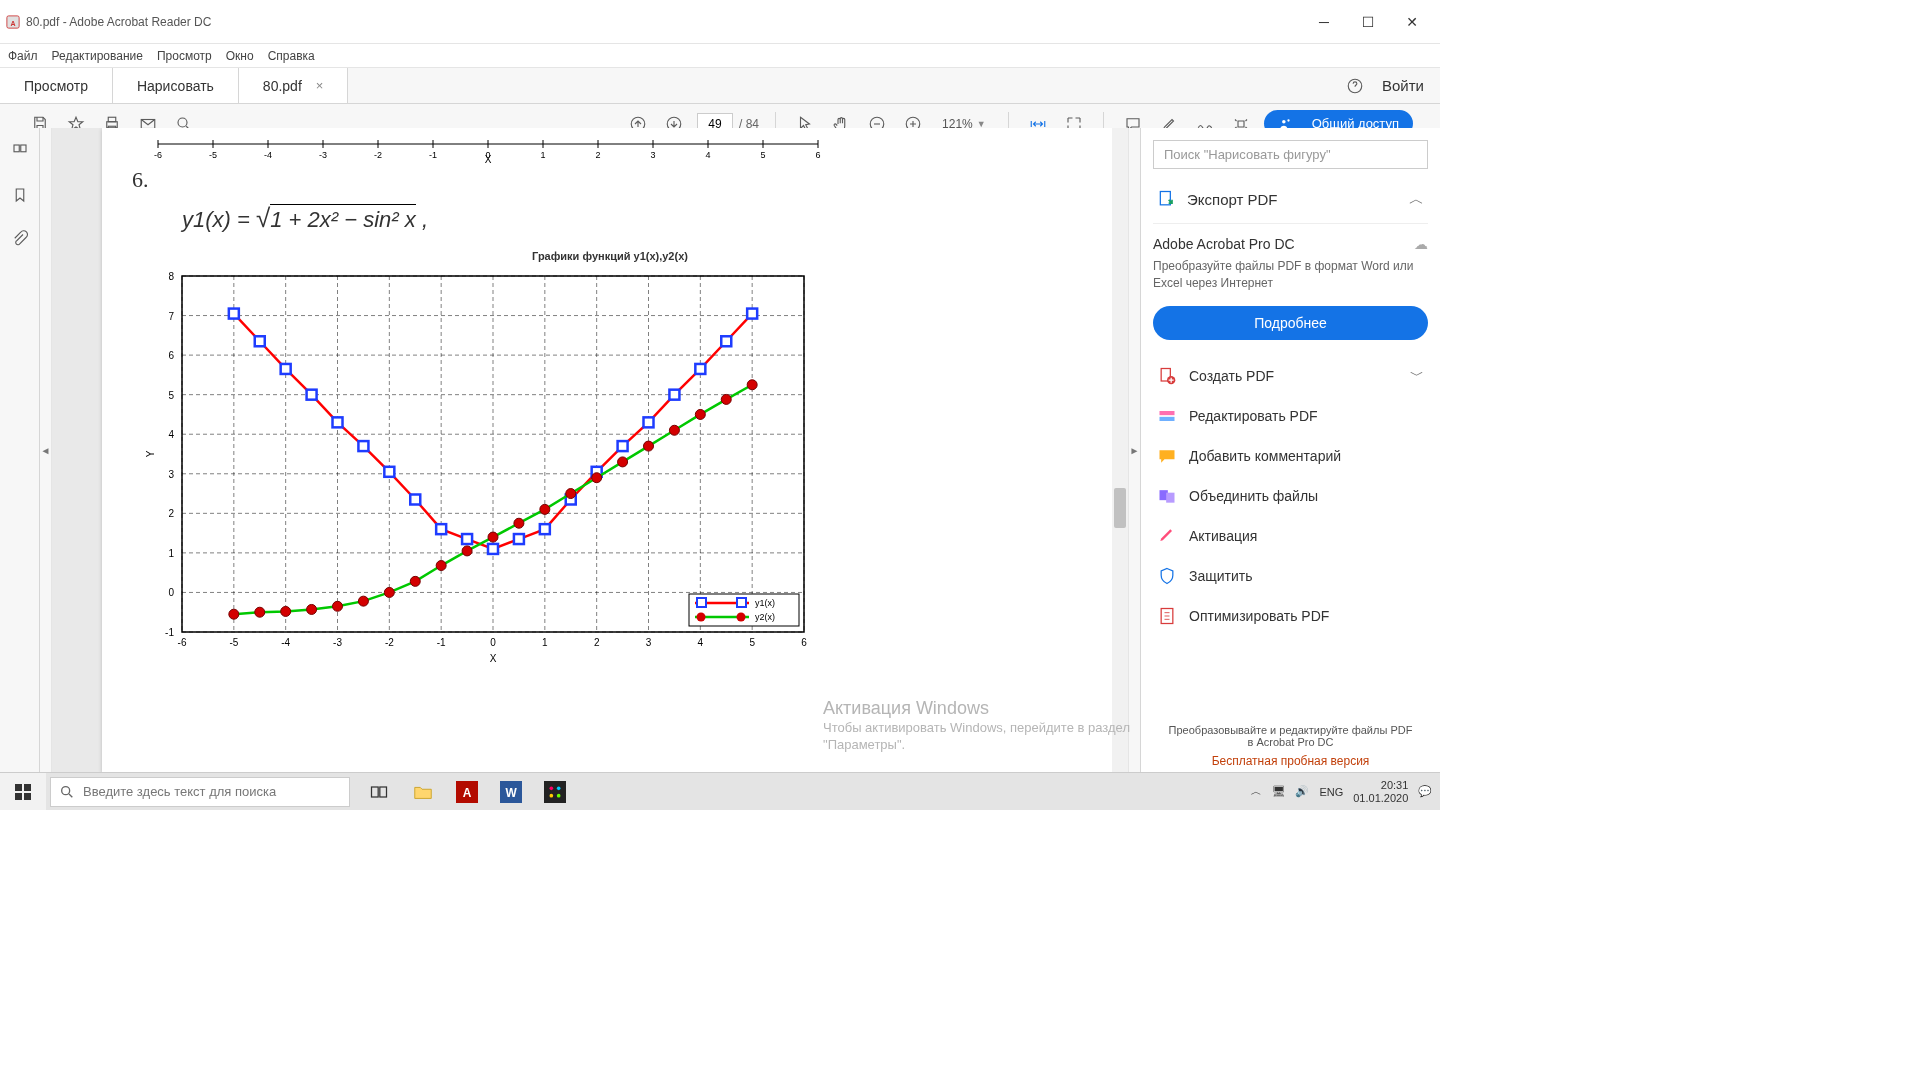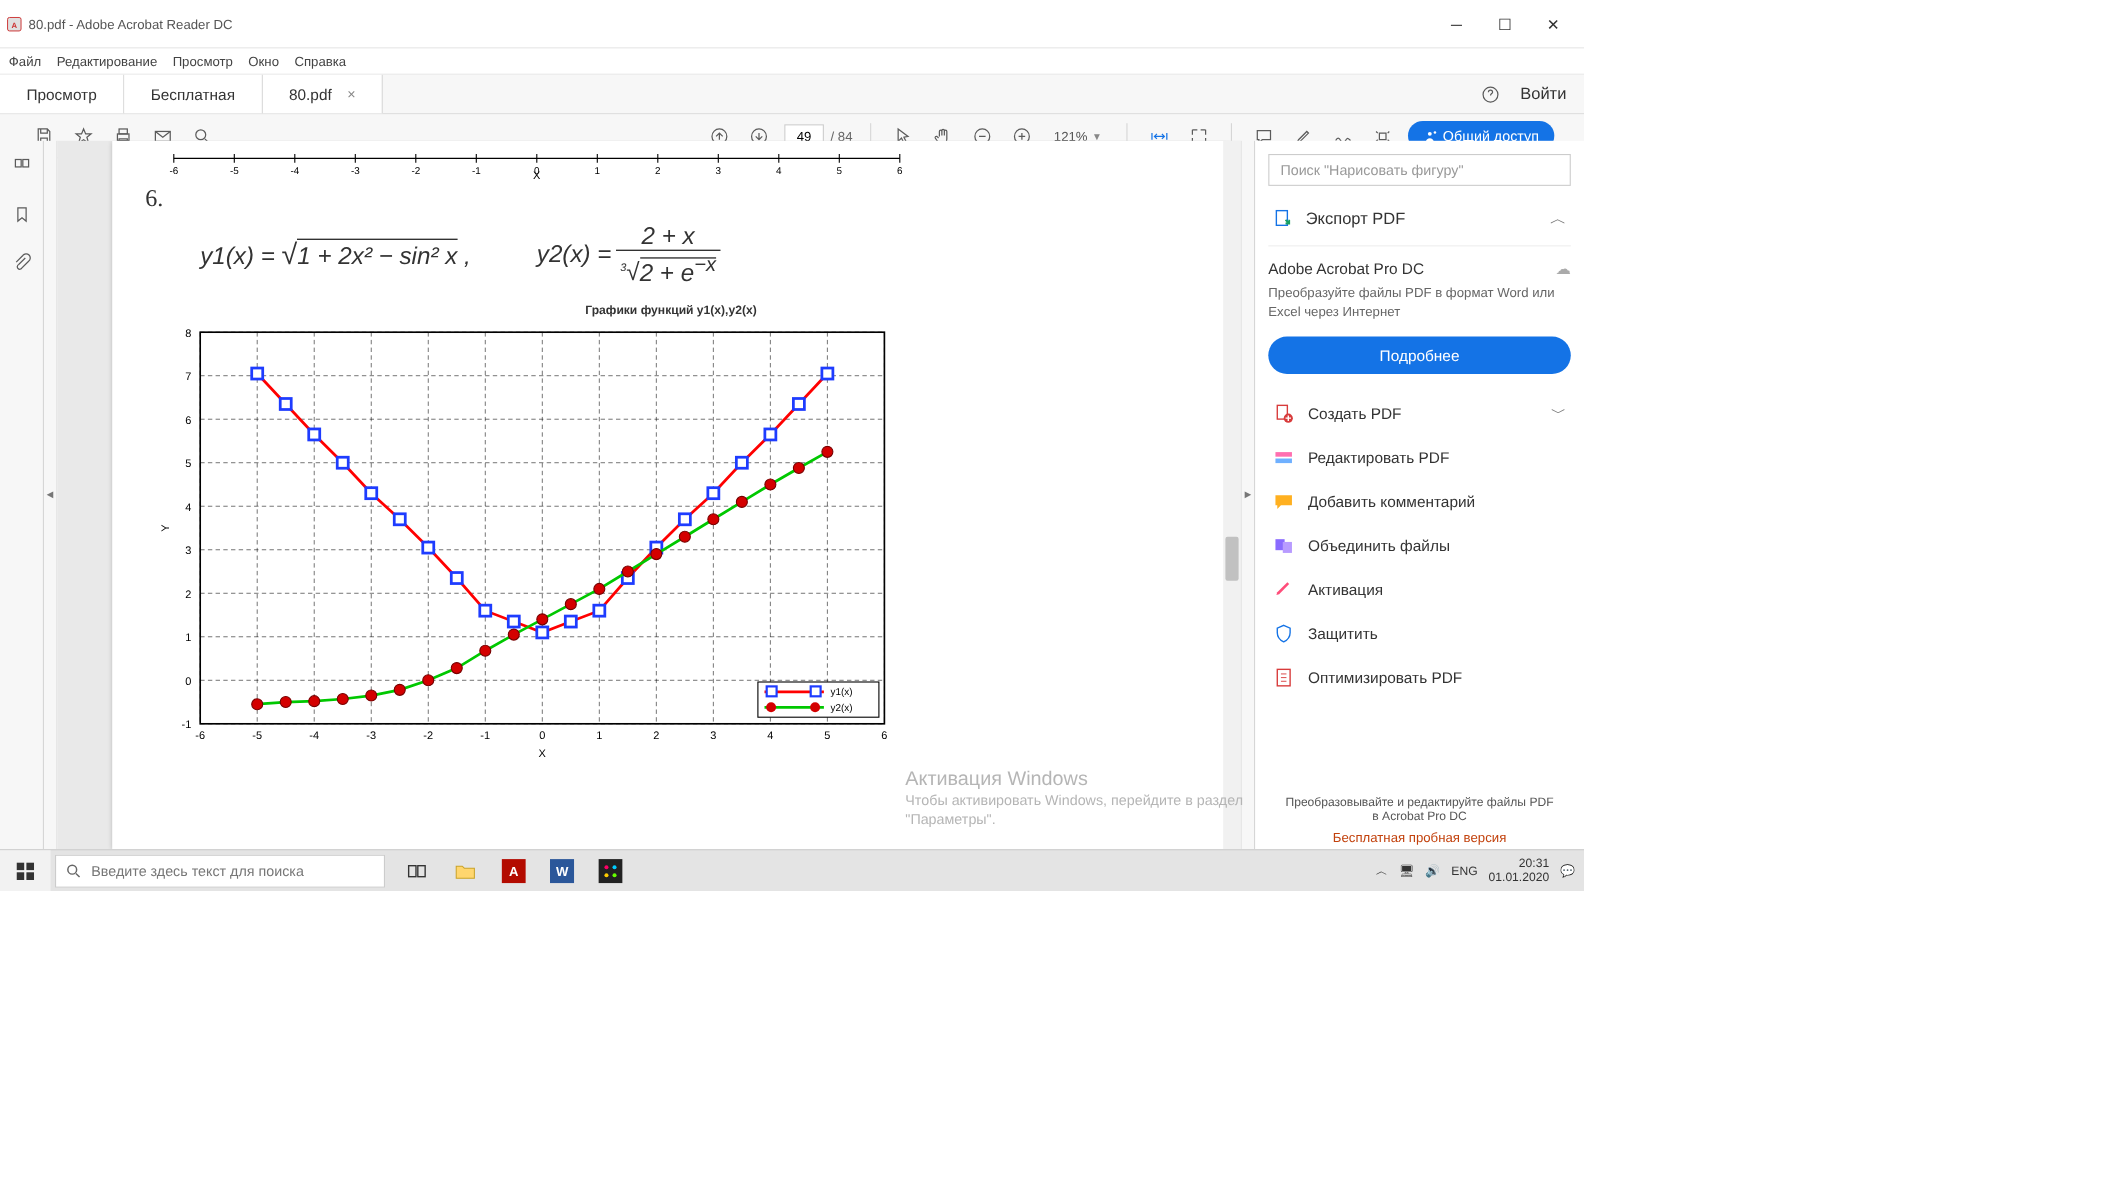--- a/index.html
+++ b/index.html
@@ -19,21 +19,21 @@
   .tabbar .signin { font-size:15px; color:#333; font-weight:500; }
   .toolbar { height:40px; display:flex; align-items:center; padding:0 27px; border-bottom:1px solid #d6d6d6; background:#f7f7f7; gap:10px; }
   .tbtn { width:26px; height:26px; display:flex; align-items:center; justify-content:center; color:#5b5b5b; cursor:pointer; }
   .tbtn svg { width:18px; height:18px; stroke:#5b5b5b; fill:none; stroke-width:1.5; }
   .tbtn.blue svg { stroke:#1473e6; }
   .sep { width:1px; height:24px; background:#d6d6d6; margin:0 6px; }
   .pgnum { display:flex; align-items:center; gap:6px; }
   .pgnum input { width:36px; height:22px; text-align:center; border:1px solid #ccc; font-size:12px; }
   .pgtotal { font-size:12px; color:#666; }
   .zoomval { font-size:12px; color:#555; padding:0 6px; display:flex; align-items:center; gap:4px; }
-  .sharebtn { margin-left:auto; background:#1473e6; color:#fff; border-radius:16px; padding:6px 14px; display:flex; align-items:center; gap:4px; font-size:13px; cursor:pointer; }
+  .sharebtn { margin-left:auto; background:#1473e6; color:#fff; border-radius:16px; padding:6px 14px; display:flex; align-items:center; gap:20px; font-size:13px; cursor:pointer; }
   .sharebtn svg { width:14px; height:14px; fill:#fff; }
   .workspace { position:absolute; top:128px; bottom:38px; left:0; right:0; display:flex; }
   .leftbar { width:40px; background:#f7f7f7; border-right:1px solid #d6d6d6; display:flex; flex-direction:column; align-items:center; padding-top:10px; gap:18px; }
   .leftbar .tbtn svg { width:18px; height:18px; }
   .midhandle { width:12px; background:#f7f7f7; border-right:1px solid #e5e5e5; display:flex; align-items:center; justify-content:center; color:#777; font-size:10px; }
   .docarea { flex:1; background:#e9e9e9; position:relative; overflow:hidden; }
   .page { position:absolute; left:50px; right:10px; top:0; bottom:0; background:#fff; box-shadow:0 1px 4px rgba(0,0,0,.2); padding:8px 30px 12px; }
   .scrollbar-v { position:absolute; right:0; top:0; bottom:0; width:16px; background:#f1f1f1; }
   .scrollbar-v .thumb { position:absolute; left:2px; right:2px; top:360px; height:40px; background:#c1c1c1; border-radius:2px; }
   .righthandle { width:12px; background:#f7f7f7; border-left:1px solid #e5e5e5; display:flex; align-items:center; justify-content:center; color:#777; font-size:10px; }
@@ -93,21 +93,21 @@
   <span>Просмотр</span>
   <span>Окно</span>
   <span>Справка</span>
 </div>
 
 <div class="tabbar">
   <div class="tab">
       <span>Просмотр</span>
     </div>
   <div class="tab">
-      <span>Бесплатная</span>
+      <span>Нарисовать</span>
     </div>
   <div class="tab active">
     <span>80.pdf</span>
       <span class="close">×</span>
   </div>
   <div class="right">
     <span class="tbtn">
         <svg viewBox="0 0 24 24">
           <circle cx="12" cy="12" r="9"></circle>
           <path d="M9.5 9a2.5 2.5 0 115 0c0 1.5-2.5 2-2.5 4M12 17h.01"></path>
@@ -289,29 +289,20 @@
             <line x1="670" y1="4" x2="670" y2="12" stroke="#000"></line>
             <text x="670" y="22" font-size="9" text-anchor="middle">6</text>
           </g>
         <text x="340" y="27" font-size="10" text-anchor="middle">X</text>
       </svg>
 
       <div class="prob-num">6.</div>
       <div class="formulas">
         <span>
           <span style="font-style:italic">y</span>1(<span style="font-style:italic">x</span>) = <span style="font-size:26px">√</span><span style="border-top:1px solid #000;padding-top:2px">1 + 2<span style="font-style:italic">x</span>² − sin² <span style="font-style:italic">x</span></span> ,
-        </span>
-        <span style="display:inline-flex;align-items:center;gap:8px">
-          <span>y2(x) =</span>
-          <span style="display:inline-flex;flex-direction:column;align-items:center;line-height:1.1">
-            <span>2 + x</span>
-            <span style="border-top:1px solid #000;width:110%;text-align:center;padding-top:2px">
-              <span style="font-size:10px;vertical-align:super">3</span><span style="font-size:22px">√</span><span style="border-top:1px solid #000">2 + <span style="font-style:italic">e</span><sup>−x</sup></span>
-            </span>
-          </span>
         </span>
       </div>
 
       <div class="chart-title">Графики функций у1(х),у2(х)</div>
       <div class="chart-wrap">
         <svg id="chart-svg" width="680" height="400">
             <rect x="40" y="10" width="622" height="356" fill="#fff" stroke="#000" stroke-width="1.5"></rect>
             <line x1="40" y1="10" x2="40" y2="366" stroke="#000" stroke-width="0.5" stroke-dasharray="4 3"></line>
             <text x="40" y="380" font-size="10" text-anchor="middle">-6</text>
             <line x1="91.83333333333333" y1="10" x2="91.83333333333333" y2="366" stroke="#000" stroke-width="0.5" stroke-dasharray="4 3"></line>

